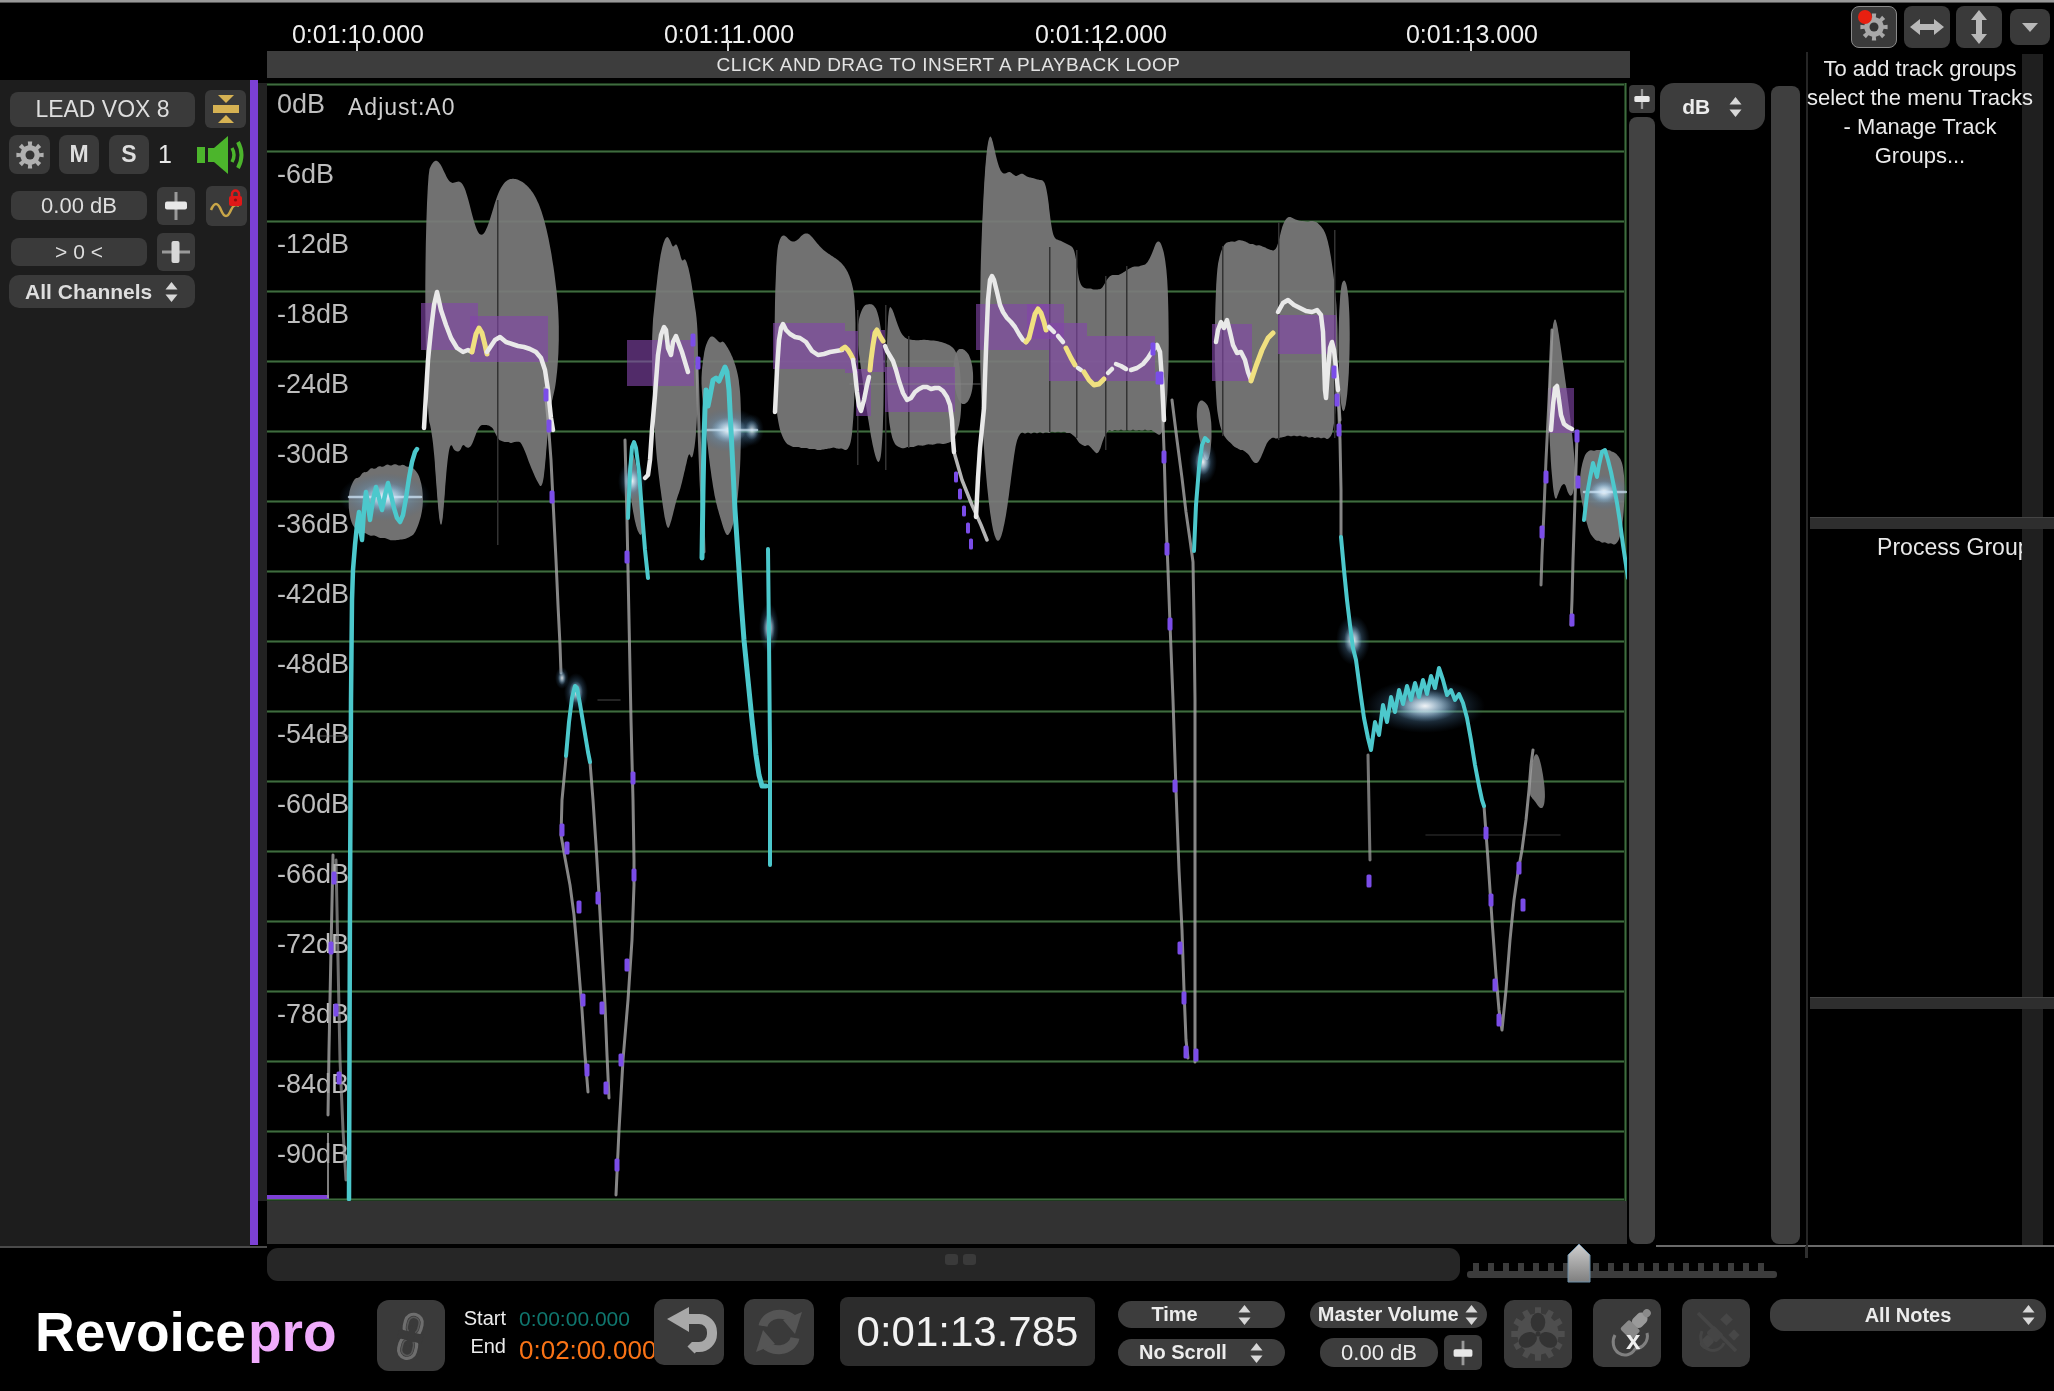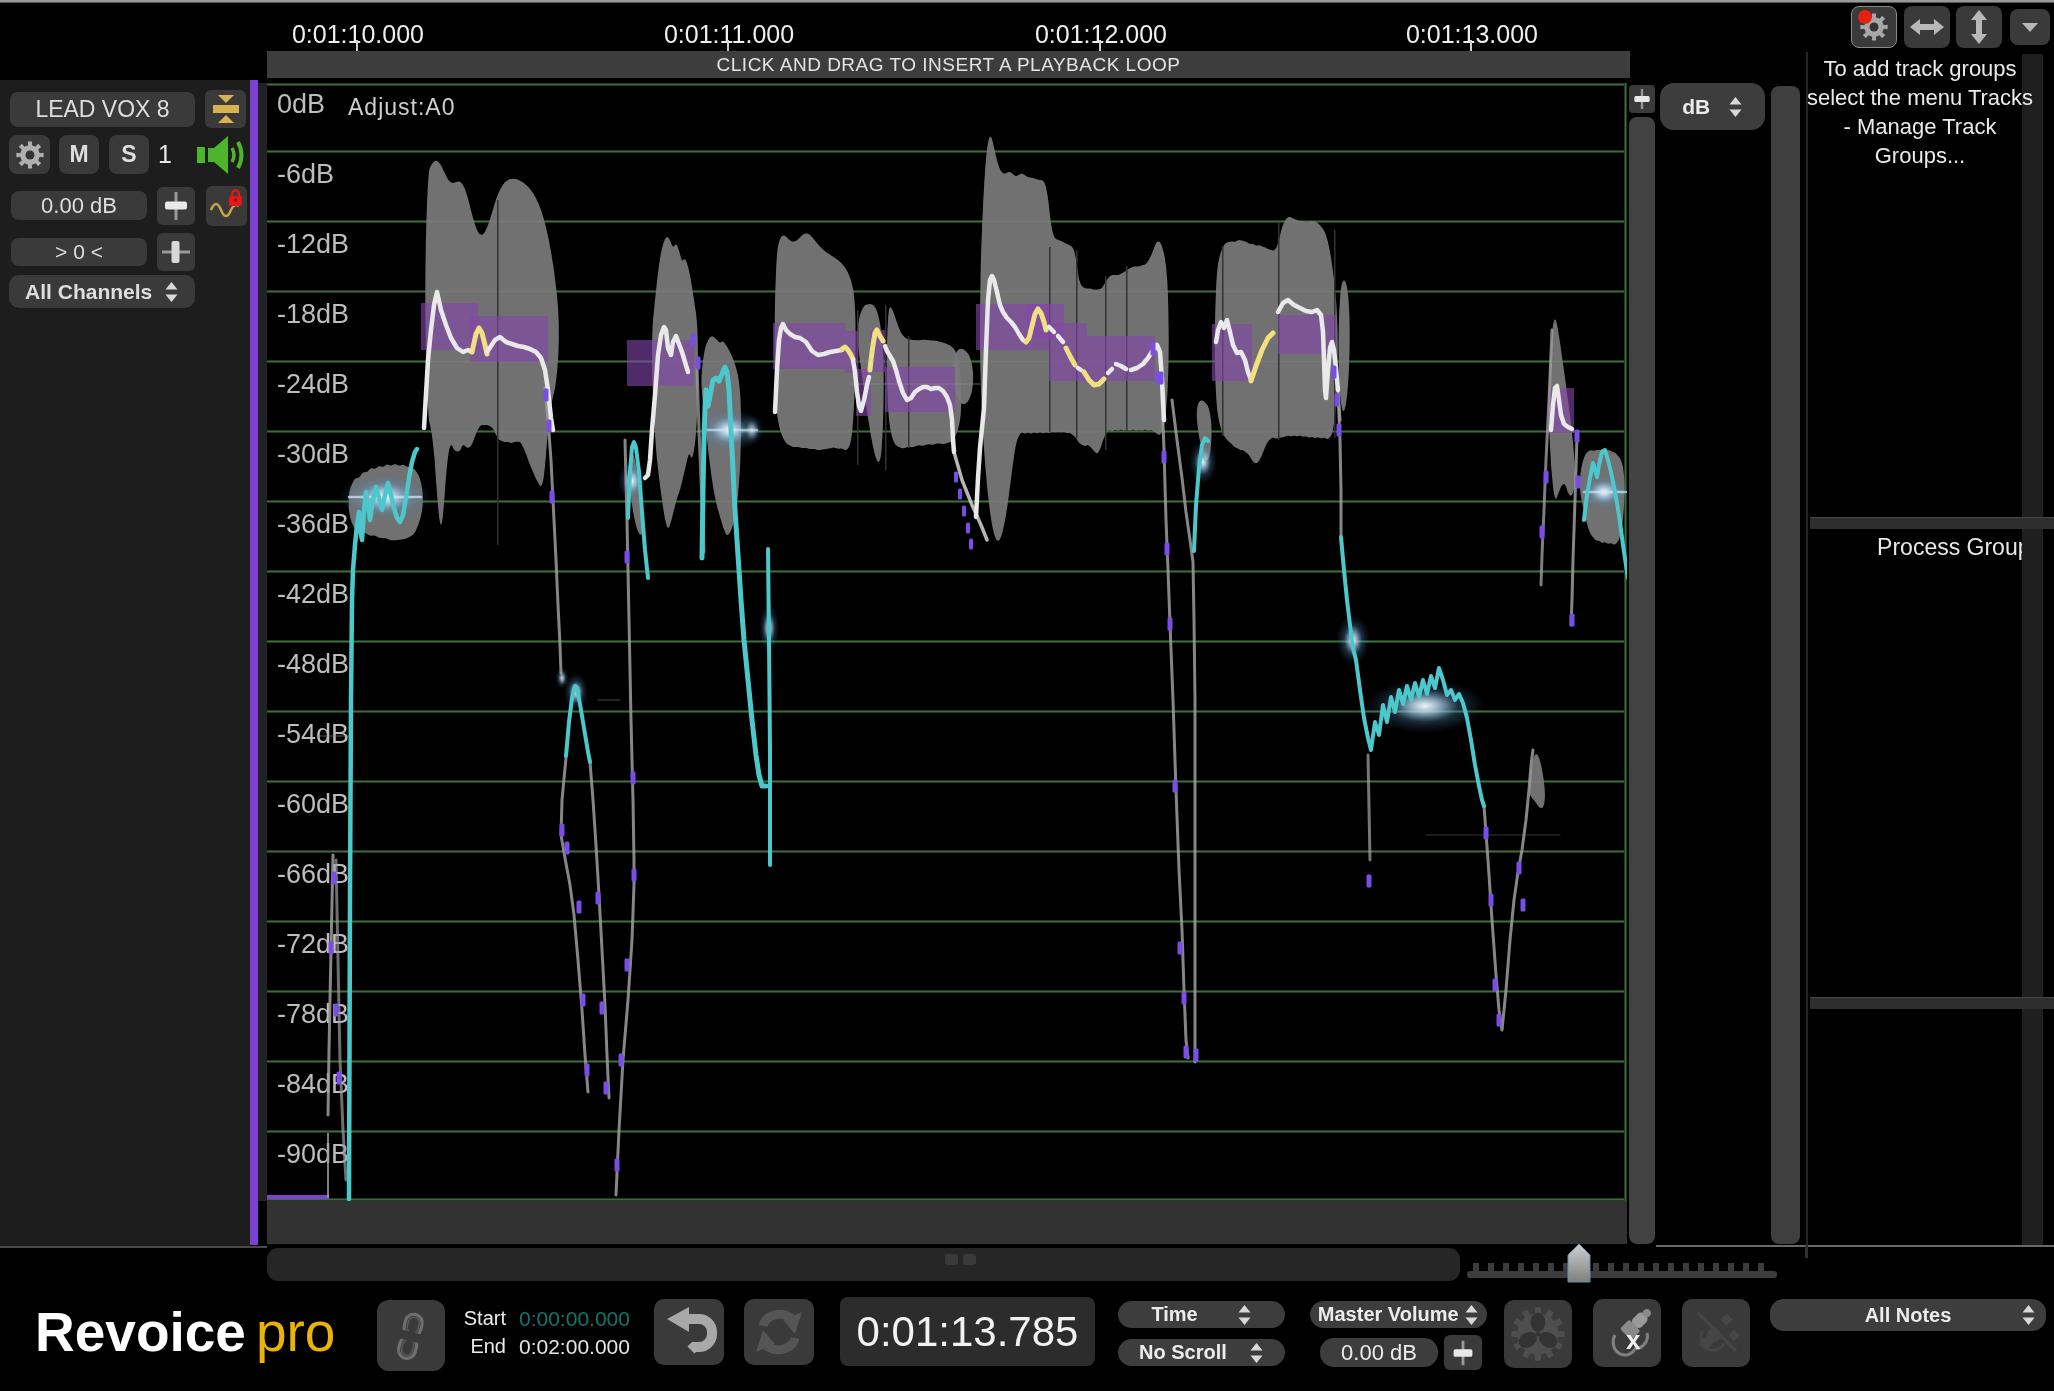--- a/index.html
+++ b/index.html
@@ -383,37 +383,37 @@
 <div style="position:absolute;left:1758px;top:1263px;width:6px;height:9px;background:#3c3c3c"></div>
 <svg width="24" height="40" viewBox="0 0 24 40" style="position:absolute;left:1567px;top:1243px">
     <defs>
       <linearGradient id="pg" x1="0" y1="0" x2="0" y2="1">
         <stop offset="0" stop-color="#cfcfcf"></stop>
         <stop offset="1" stop-color="#7f7f7f"></stop>
       </linearGradient>
     </defs>
     <polygon points="12,1 23,12 23,39 1,39 1,12" fill="url(#pg)" stroke="#6d8fa8" stroke-width="1"></polygon>
   </svg>
-<div class="abs" style="left:35px;top:1300px;height:62px;color:#fff;font-size:55px;font-weight:bold;letter-spacing:0px">Revoice<span style="color:#eab308;font-weight:normal;margin-left:10px">pro</span></div>
+<div class="abs" style="left:35px;top:1300px;height:62px;color:#fff;font-size:55px;font-weight:bold;letter-spacing:0px">Revoice<span style="color:#f0abfc;font-weight:bold;margin-left:2px">pro</span></div>
 <div class="btn" style="left:377px;top:1300px;width:68px;height:71px;border-radius:12px">
     <svg width="46" height="52" viewBox="0 0 46 52">
       <g transform="rotate(14 23 26)">
         <rect x="14" y="4" width="17" height="22" rx="8.5" fill="none" stroke="#6e6e6e" stroke-width="3.2"></rect>
         <rect x="17" y="7" width="11" height="16" rx="5.5" fill="none" stroke="#585858" stroke-width="1.6"></rect>
         <rect x="14" y="27" width="17" height="22" rx="8.5" fill="none" stroke="#6e6e6e" stroke-width="3.2"></rect>
         <rect x="17" y="30" width="11" height="16" rx="5.5" fill="none" stroke="#585858" stroke-width="1.6"></rect>
         <rect x="10" y="22" width="25" height="9" fill="#3a3a3a"></rect>
         <rect x="20" y="16" width="6" height="20" fill="#3a3a3a"></rect>
       </g>
     </svg>
   </div>
 <div class="abs" style="left:420px;top:1307px;width:86px;height:24px;text-align:right;font-size:20px;color:#ececec">Start</div>
 <div class="abs" style="left:519px;top:1307px;width:120px;height:24px;font-size:21px;color:#0f766e">0:00:00.000</div>
 <div class="abs" style="left:420px;top:1335px;width:86px;height:24px;text-align:right;font-size:20px;color:#ececec">End</div>
-<div class="abs" style="left:519px;top:1335px;width:120px;height:24px;font-size:21px;color:#e5e5e5">0:02:00.000</div>
+<div class="abs" style="left:519px;top:1335px;width:120px;height:24px;font-size:26px;color:#f97316">0:02:00.000</div>
 <div class="btn" style="left:654px;top:1299px;width:70px;height:66px;border-radius:10px">
     <svg width="56" height="56" viewBox="0 0 56 56">
       <path d="M26,15 h12 a13,13 0 0 1 13,13 v2 a13,13 0 0 1 -13,13 h-5 l-3,3" fill="none" stroke="#a8a8a8" stroke-width="10"></path>
       <polygon points="6,15 28,3 28,28" fill="#a8a8a8"></polygon>
     </svg>
   </div>
 <div class="btn" style="left:744px;top:1299px;width:70px;height:66px;border-radius:10px">
     <svg width="56" height="56" viewBox="0 0 56 56">
       <path d="M12,22 a17,14 0 0 1 32,-4" fill="none" stroke="#555" stroke-width="9"></path>
       <polygon points="51,8 44,30 32,16" fill="#555"></polygon>

